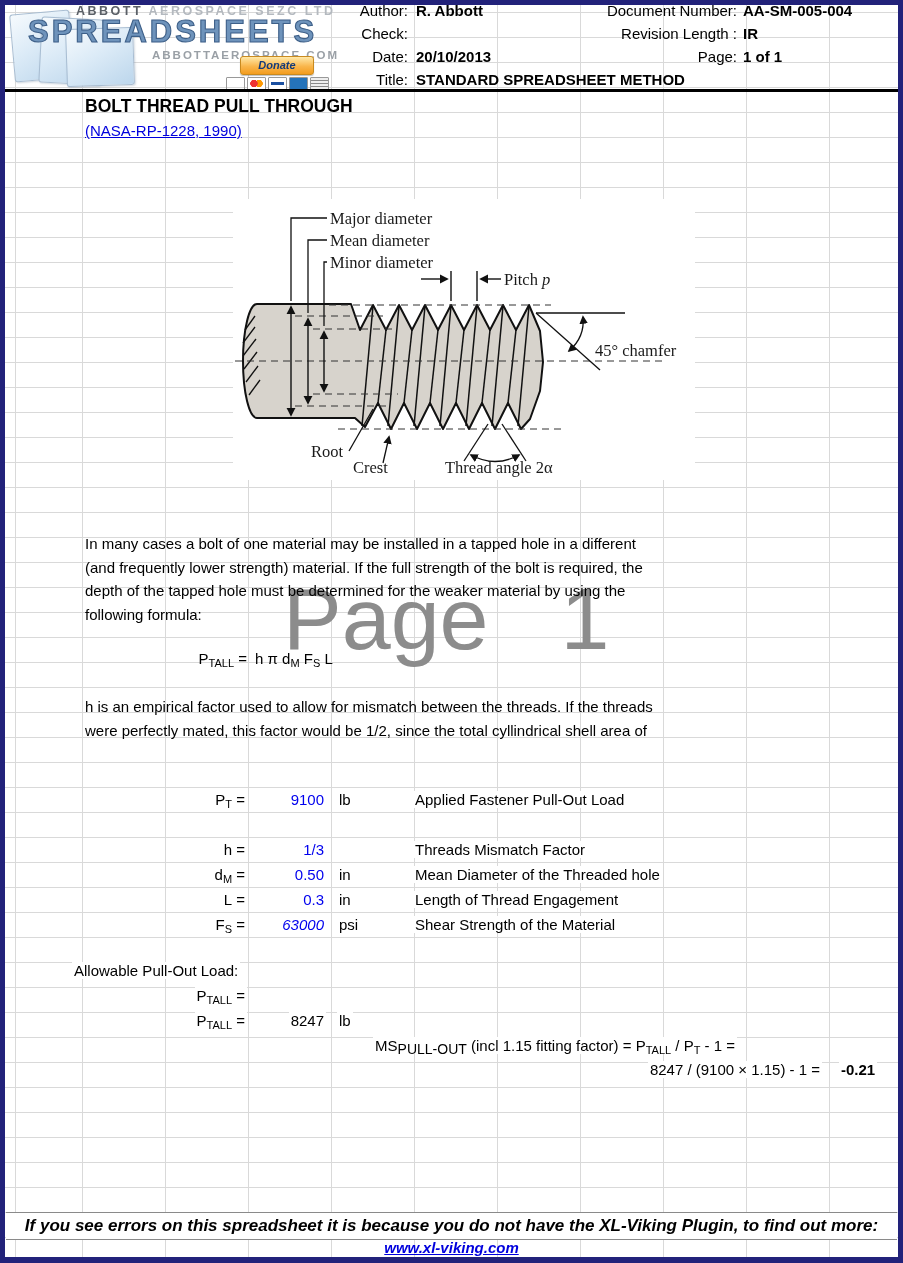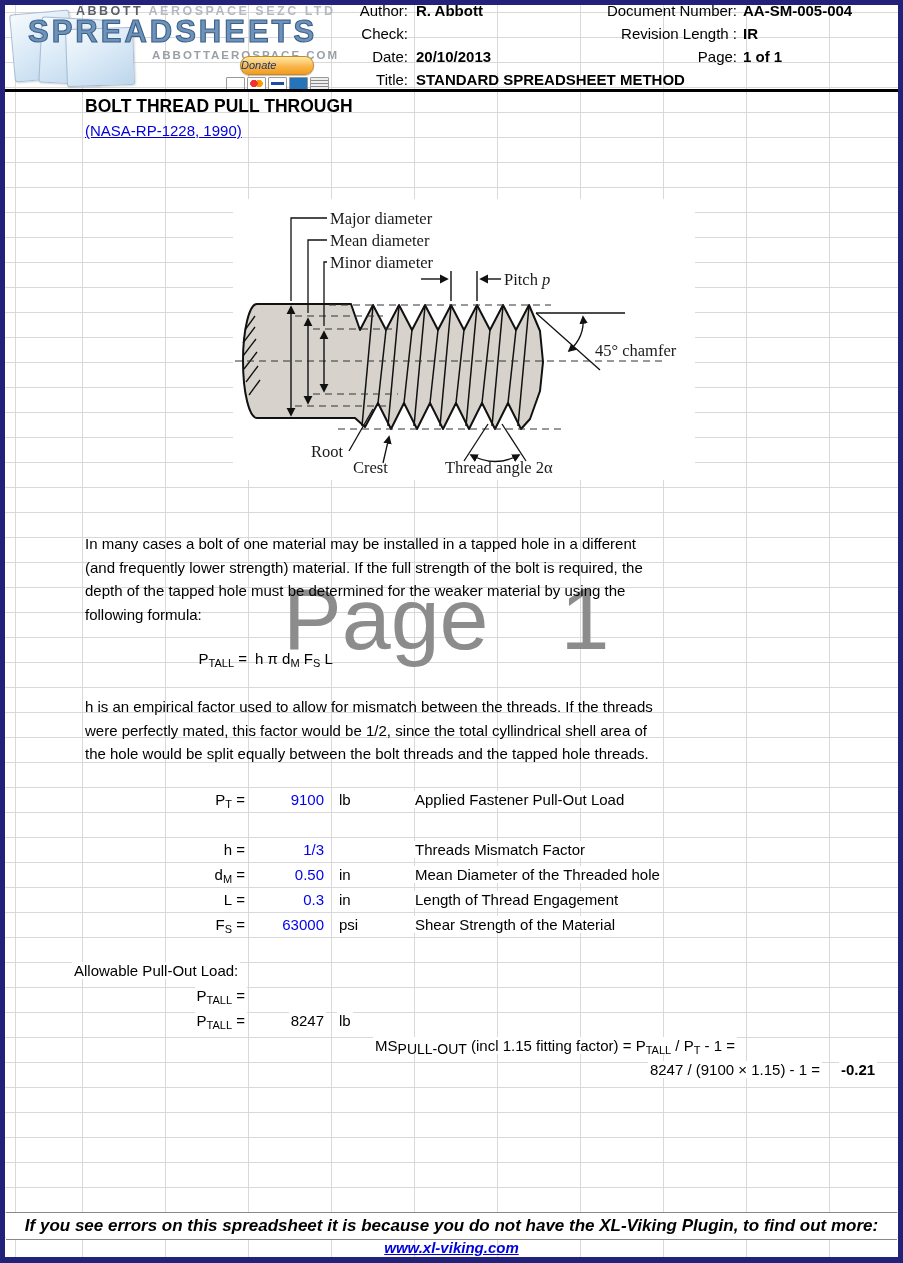--- a/index.html
+++ b/index.html
@@ -23,23 +23,23 @@
   
   .sheeticon{position:absolute;border:1px solid #a8bdd2;border-radius:3px;
              background:linear-gradient(150deg,#f6fafd 0%,#dcebf7 45%,#bcd6ec 100%);
              box-shadow:1px 1px 2px rgba(120,140,160,.35);}
   .brandword{position:absolute;left:28px;top:14px;font-size:31px;font-weight:bold;letter-spacing:3px;
              color:#6e93bb;-webkit-text-stroke:1.1px #3d5f88;}
   .brandtop{position:absolute;left:76px;top:4px;font-size:12.5px;font-weight:bold;letter-spacing:2.5px;}
   .brandtop .lt{color:#b4b9bf;}
   .brandtop .dk{color:#5a5f66;}
   .brandsite{position:absolute;left:152px;top:49px;font-size:11.5px;font-weight:bold;letter-spacing:2px;color:#9aa0a6;}
-  .donate{position:absolute;left:240px;top:56px;width:72px;height:17px;border-radius:9px;
+  .donate{position:absolute;left:240px;top:56px;width:72px;height:17px;border-radius:3px;
           background:linear-gradient(#ffe9a8,#f9b64c 55%,#f39c1e);border:1px solid #c98a1f;
-          font-size:11px;font-weight:normal;font-style:italic;color:#123a7a;line-height:16px;
+          text-align:center;font-size:11px;font-weight:bold;font-style:italic;color:#123a7a;line-height:16px;
           box-shadow:0 1px 1px rgba(0,0,0,.25);cursor:pointer;}
   .cards{position:absolute;left:226px;top:77px;display:flex;gap:2px;}
   .cards span{display:inline-block;width:17px;height:11px;border:1px solid #999;border-radius:1px;}
   .pi1{background:#1b3c8f radial-gradient(circle at 35% 50%,#d93025 3px,transparent 3.5px),#1b3c8f;}
   .pi2{background:radial-gradient(circle at 35% 50%,#e33 3.5px,transparent 4px),radial-gradient(circle at 65% 50%,#f90 3.5px,transparent 4px),#fff;}
   .pi3{background:#fff;position:relative;}
   .pi3::after{content:"";position:absolute;left:2px;top:4px;width:13px;height:3px;background:#1a4fa0;}
   .pi4{background:#2573ba;}
   .pi5{background:repeating-linear-gradient(#eee 0 2px,#8a8a8a 2px 3px);}
   
@@ -207,21 +207,20 @@
     <div>depth of the tapped hole must be determined for the weaker material by using the</div>
     <div>following formula:</div>
   </div>
 
   <div class="cell rt" style="left:85px;top:646px;width:162px;line-height:26px;"><span>P</span><sub>TALL</sub><span> = </span></div>
   <div class="cell" style="left:255px;top:646px;line-height:26px;"><span>h π d</span><sub>M</sub><span> F</span><sub>S</sub><span> L</span></div>
 
   <div class="cell" style="left:85px;top:695px;line-height:23.5px;">
     <div>h is an empirical factor used to allow for mismatch between the threads.  If the threads</div>
     <div>were perfectly mated, this factor would be 1/2, since the total cyllindrical shell area of</div>
-    <div>the hole would be split equally between the bolt threads and the tapped hole threads.</div>
   </div>
 
   <div class="cell rt" style="left:85px;top:787px;width:162px;"><span class="wbg"><span>P</span><sub>T</sub><span> =</span></span></div>
   <div class="cell rt blue" style="left:252px;top:787px;width:74px;"><span class="wbg">9100</span></div>
   <div class="cell" style="left:337px;top:787px;"><span class="wbg">lb</span></div>
   <div class="cell" style="left:413px;top:787px;"><span class="wbg">Applied Fastener Pull-Out Load</span></div>
 
   <div class="cell rt" style="left:85px;top:837px;width:162px;"><span class="wbg"><span>h</span><sub></sub><span> =</span></span></div>
   <div class="cell rt blue" style="left:252px;top:837px;width:74px;"><span class="wbg">1/3</span></div>
   <div class="cell" style="left:337px;top:837px;"><span class="wbg"></span></div>
@@ -231,21 +230,21 @@
   <div class="cell rt blue" style="left:252px;top:862px;width:74px;"><span class="wbg">0.50</span></div>
   <div class="cell" style="left:337px;top:862px;"><span class="wbg">in</span></div>
   <div class="cell" style="left:413px;top:862px;"><span class="wbg">Mean Diameter of the Threaded hole</span></div>
 
   <div class="cell rt" style="left:85px;top:887px;width:162px;"><span class="wbg"><span>L</span><sub></sub><span> =</span></span></div>
   <div class="cell rt blue" style="left:252px;top:887px;width:74px;"><span class="wbg">0.3</span></div>
   <div class="cell" style="left:337px;top:887px;"><span class="wbg">in</span></div>
   <div class="cell" style="left:413px;top:887px;"><span class="wbg">Length of Thread Engagement</span></div>
 
   <div class="cell rt" style="left:85px;top:912px;width:162px;"><span class="wbg"><span>F</span><sub>S</sub><span> =</span></span></div>
-  <div class="cell rt blue" style="left:252px;top:912px;width:74px;"><span class="wbg">63000</span></div>
+  <div class="cell rt blue" style="left:252px;top:912px;width:74px;font-style:italic;"><span class="wbg">63000</span></div>
   <div class="cell" style="left:337px;top:912px;"><span class="wbg">psi</span></div>
   <div class="cell" style="left:413px;top:912px;"><span class="wbg">Shear Strength of the Material</span></div>
 
   <div class="cell" style="left:72px;top:958px;"><span class="wbg">Allowable Pull-Out Load:</span></div>
 
   <div class="cell rt" style="left:85px;top:983px;width:162px;"><span class="wbg"><span>P</span><sub>TALL</sub><span> =</span></span></div>
 
   <div class="cell rt" style="left:85px;top:1008px;width:162px;"><span class="wbg"><span>P</span><sub>TALL</sub><span> =</span></span></div>
   <div class="cell rt" style="left:252px;top:1008px;width:74px;"><span class="wbg">8247</span></div>
   <div class="cell" style="left:337px;top:1008px;"><span class="wbg">lb</span></div>

